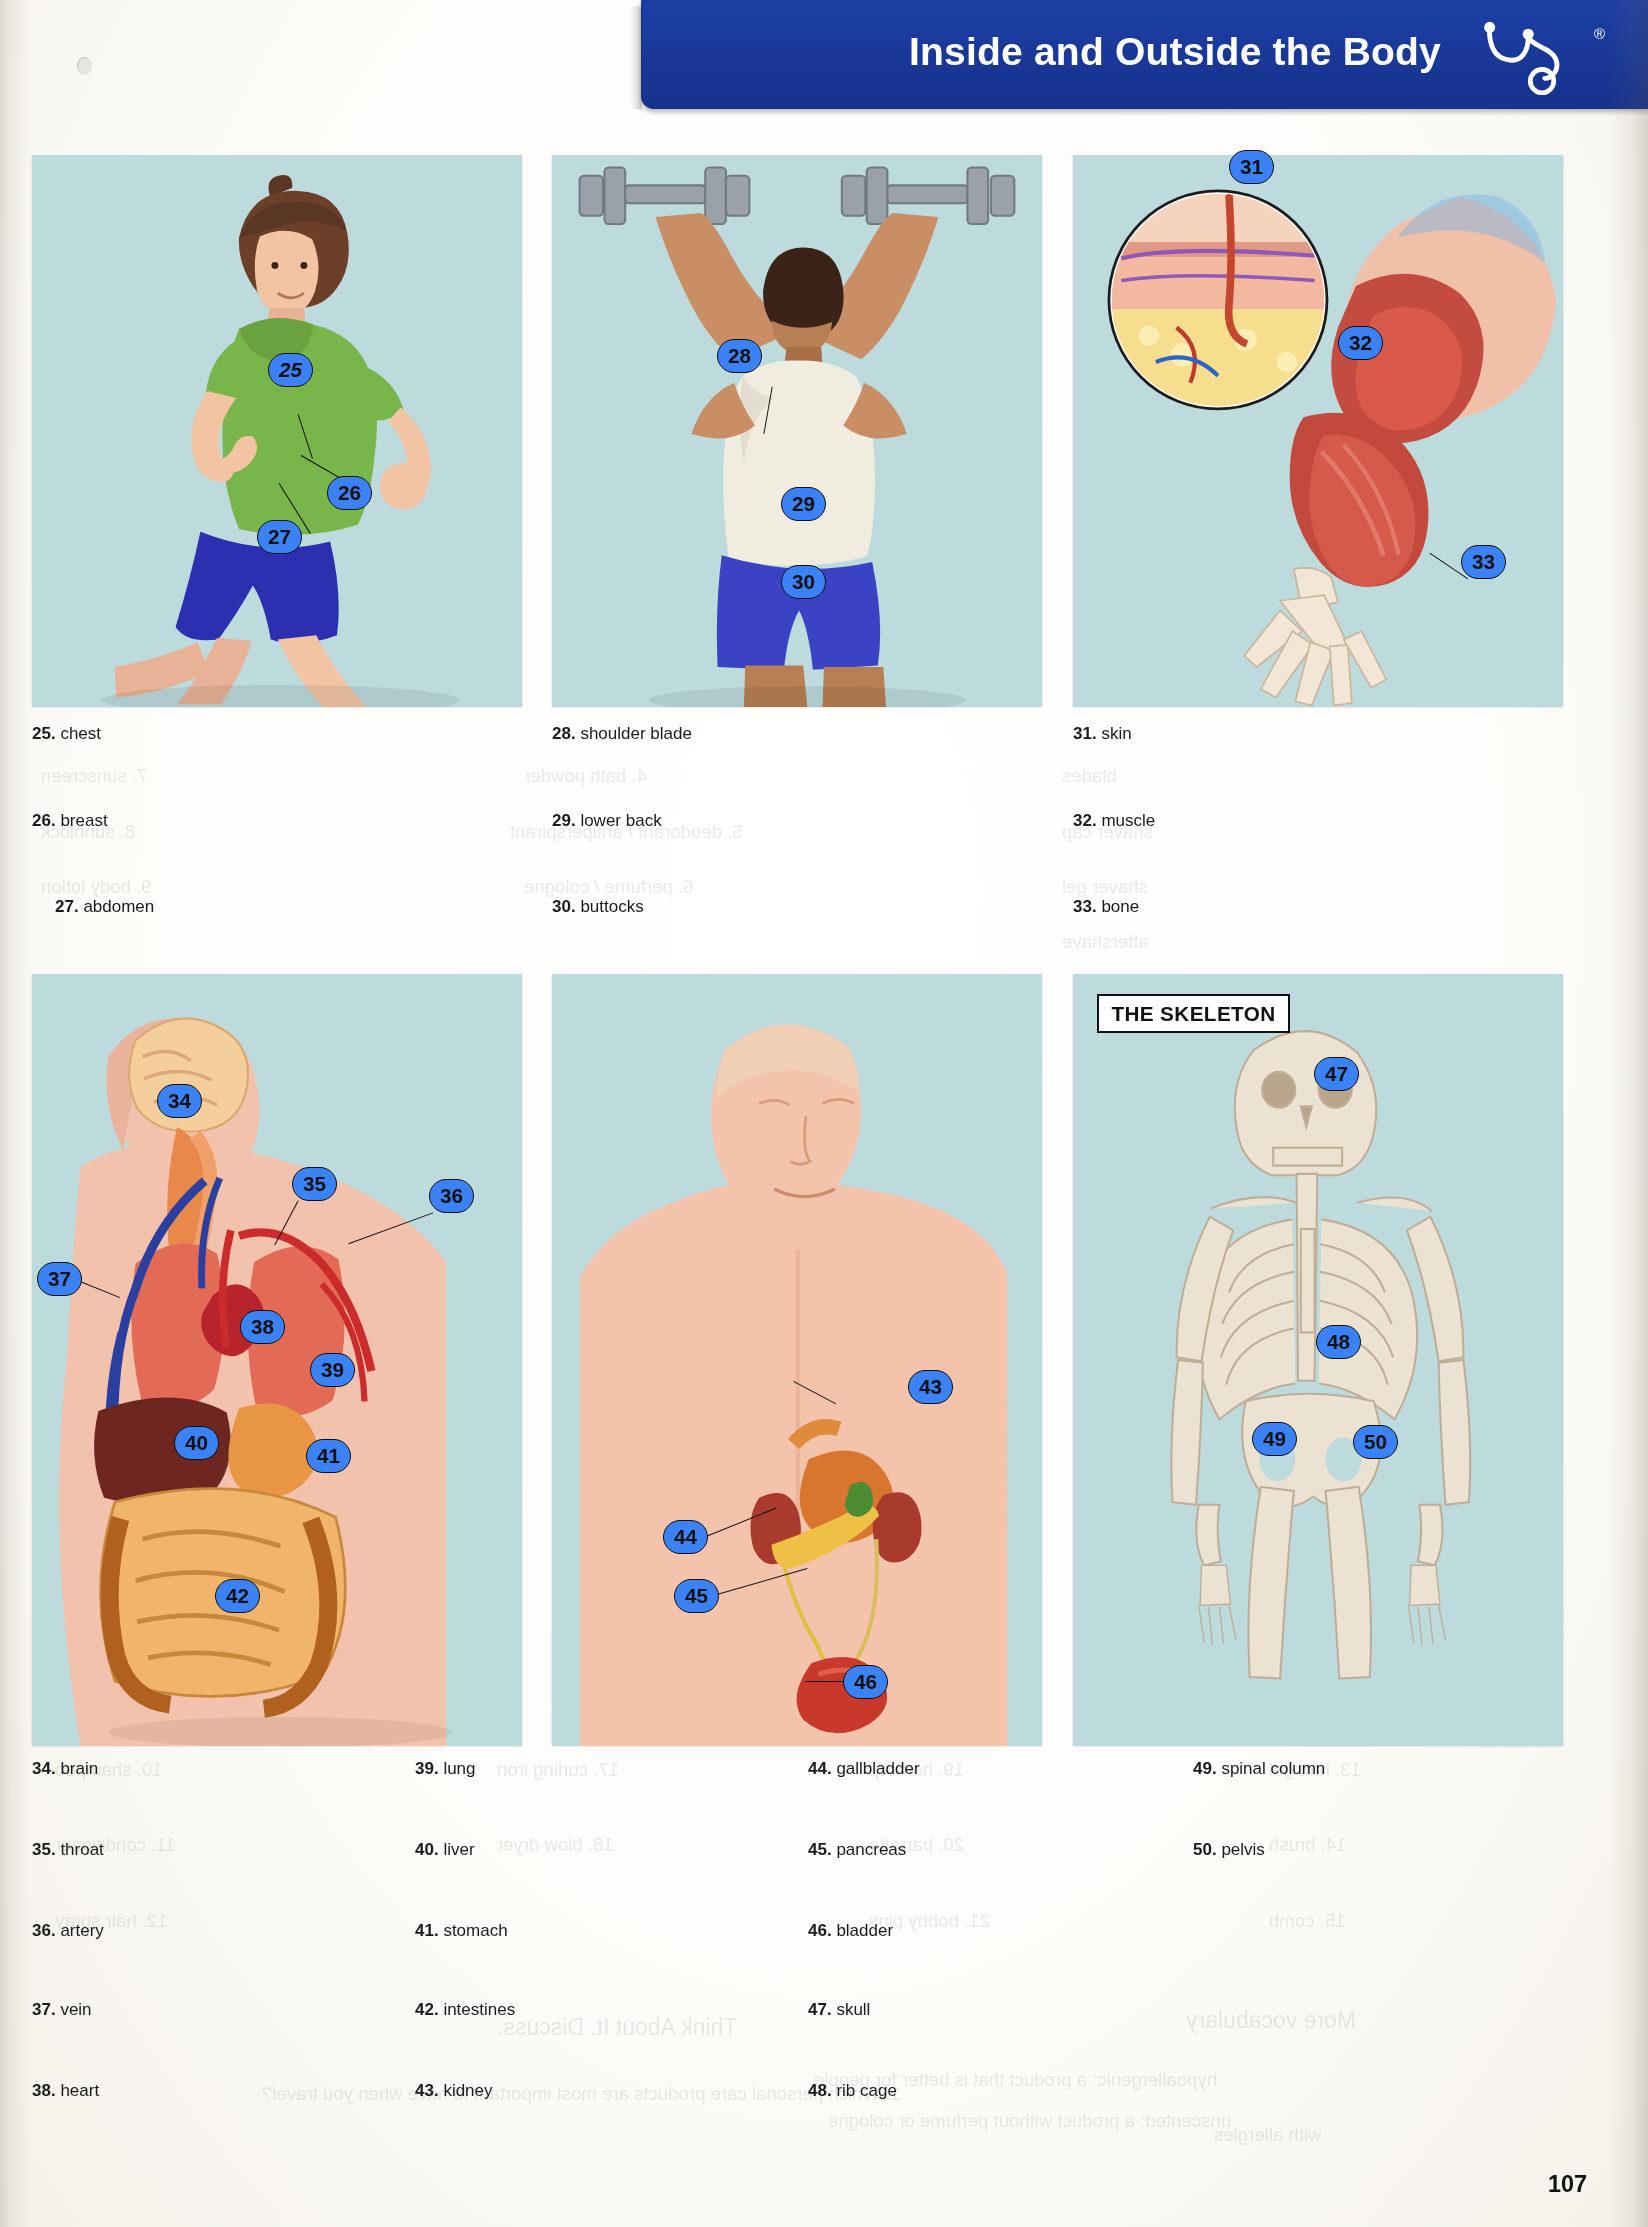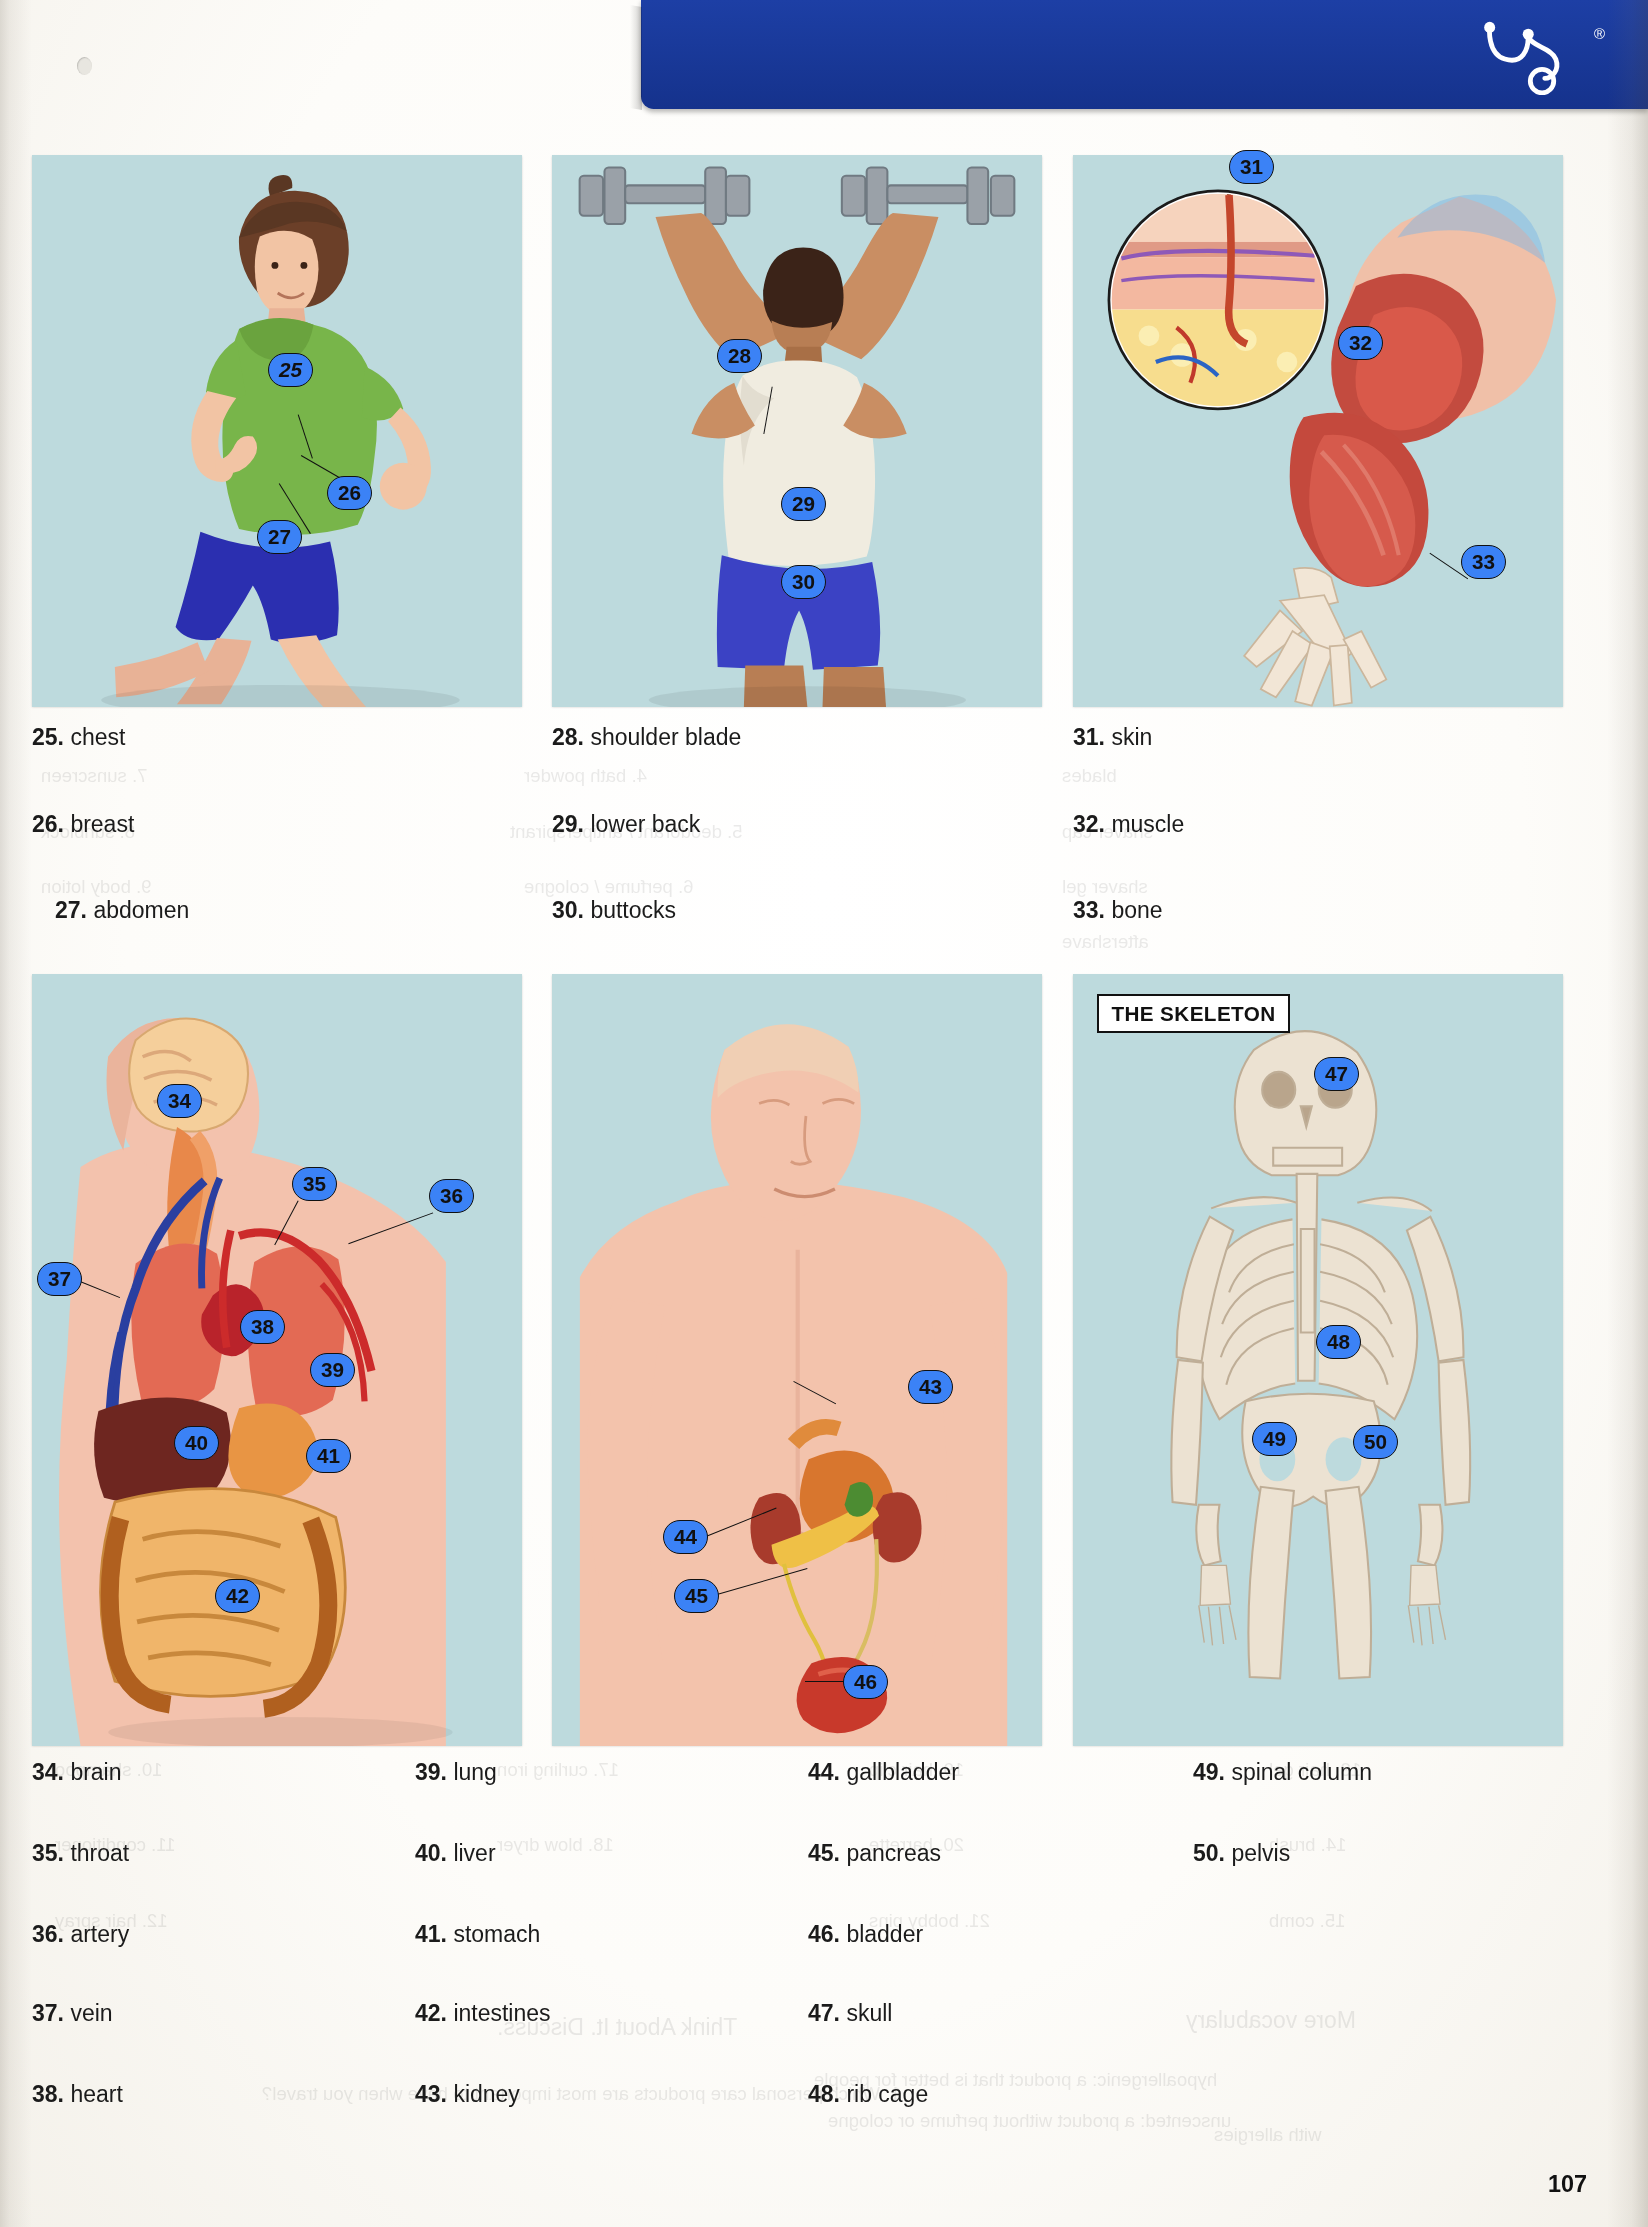--- a/index.html
+++ b/index.html
@@ -118,21 +118,21 @@
     position: absolute;
     background: #111;
     height: 1.4px;
     transform-origin: left center;
     z-index: 4;
   }
 
   
   .entry {
     position: absolute;
-    font-size: 23px;
+    font-size: 17px;
     color: #1b1b1b;
     white-space: nowrap;
   }
   .entry b { font-weight: bold; }
 
   .skeleton-label {
     position: absolute;
     background: #ffffff;
     border: 2.1px solid #111;
     padding: 5.5px 12.4px;
@@ -196,20 +196,21 @@
 <div class="ghost" style="left:1269px; top:1910px;">15. comb</div>
 <div class="ghost big" style="left:1186px; top:2007px;">More vocabulary</div>
 <div class="ghost" style="left:814px; top:2069px;">hypoallergenic: a product that is better for people</div>
 <div class="ghost" style="left:1214px; top:2124px;">with allergies</div>
 <div class="ghost" style="left:828px; top:2110px;">unscented: a product without perfume or cologne</div>
 <div class="ghost big" style="left:497px; top:2014px;">Think About It. Discuss.</div>
 <div class="ghost" style="left:262px; top:2083px;">1. Which personal care products are most important to have when you travel?</div>
 
 <div class="header-banner">
   <div class="shadow-edge"></div>
+  <div class="header-title">Inside and Outside the Body</div>
   <svg class="stetho" viewBox="0 0 180 110">
     <path d="M30 12 C30 12, 26 50, 52 58 C78 66, 86 44, 86 26" fill="none" stroke="#ffffff" stroke-width="7" stroke-linecap="round"></path>
     <path d="M86 26 C92 40, 120 42, 126 58 C132 74, 120 86, 110 86" fill="none" stroke="#ffffff" stroke-width="7" stroke-linecap="round"></path>
     <circle cx="106" cy="90" r="17" fill="none" stroke="#ffffff" stroke-width="7"></circle>
     <circle cx="30" cy="12" r="8" fill="#ffffff"></circle>
     <circle cx="86" cy="22" r="8" fill="#ffffff"></circle>
   </svg>
   <div class="reg-mark">®</div>
 </div>
 

